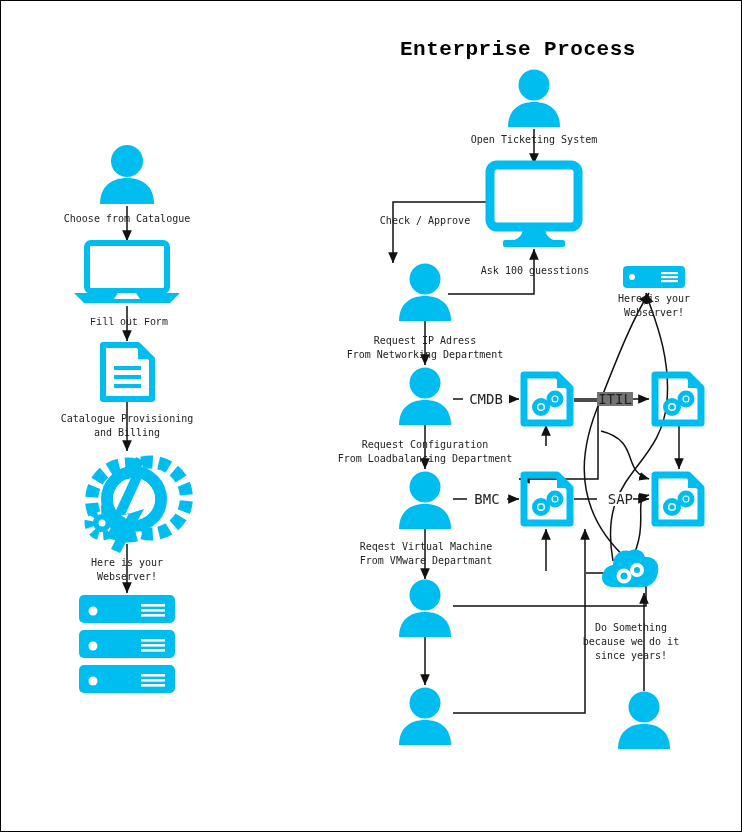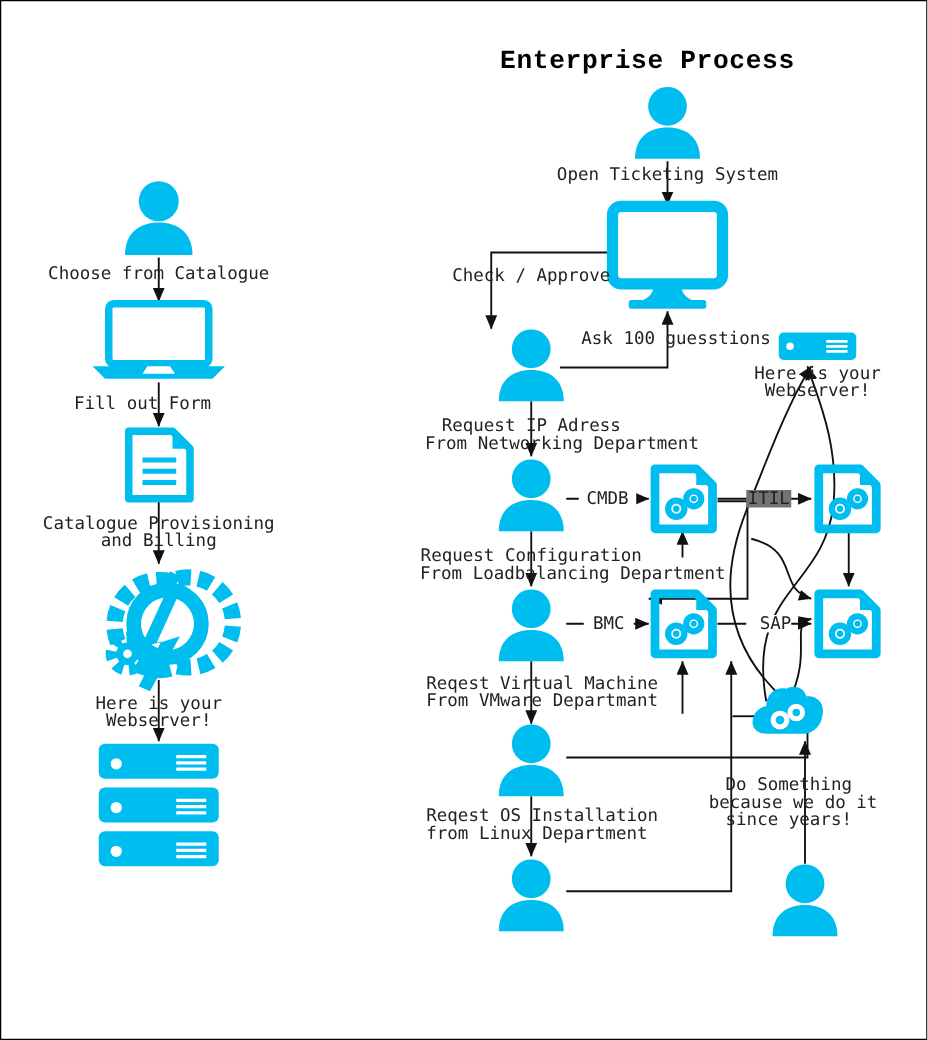--- a/index.html
+++ b/index.html
@@ -1,19 +1,19 @@
 <!DOCTYPE html>
 <html><head>
 <meta charset="utf-8">
 <style>
   html,body{margin:0;padding:0;background:#fff;}
   body{width:742px;height:832px;font-family:"DejaVu Sans Mono","Liberation Mono",monospace;}
   #canvas{position:relative;width:742px;height:832px;box-sizing:border-box;border:1px solid #000;background:#fff;overflow:hidden;}
   .title{position:absolute;font-weight:bold;font-size:21px;color:#000;letter-spacing:.5px;white-space:nowrap;font-family:Liberation Mono, monospace;text-align:right;}
-  .lbl{position:absolute;font-size:14px;color:#222;text-align:center;line-height:14px;white-space:pre;font-family:"DejaVu Sans Mono","Liberation Mono",monospace;}
+  .lbl{position:absolute;font-size:10px;color:#222;text-align:center;line-height:14px;white-space:pre;font-family:"DejaVu Sans Mono","Liberation Mono",monospace;}
   .lbl.small{font-size:14px;}
   .icon{position:absolute;}
   svg{display:block;overflow:visible;}
   #wires{position:absolute;left:0;top:0;width:742px;height:832px;pointer-events:none;}
 </style>
 </head>
 <body>
 
 <div id="canvas">
 
@@ -131,21 +131,21 @@
           <rect x="62" y="49" width="24" height="2.6"></rect>
           <rect x="62" y="54" width="24" height="2.6"></rect>
         <rect x="62" y="79" width="24" height="2.6"></rect>
           <rect x="62" y="84" width="24" height="2.6"></rect>
           <rect x="62" y="89" width="24" height="2.6"></rect>
       </g>
     </svg>
   </div>
 
   <div class="lbl" style="left:26px;top:211px;width:200px;">Choose from Catalogue</div>
-  <div class="lbl" style="left:33px;top:315px;width:160px;">Fill out Form</div>
+  <div class="lbl" style="left:48px;top:315px;width:160px;font-family:Liberation Mono, monospace;">Fill out Form</div>
   <div class="lbl" style="left:16px;top:411px;width:220px;">Catalogue Provisioning
 and Billing</div>
   <div class="lbl" style="left:46px;top:555px;width:160px;">Here is your
 Webserver!</div>
 
   <div class="icon" style="left:505px;top:68px;">
     <svg width="56" height="60" viewBox="0 0 56 60">
         <circle cx="28" cy="16" r="15.5" fill="#00BDF0"></circle>
         <path d="M2,58 C2,41 13,33 28,33 C43,33 54,41 54,58 Z" fill="#00BDF0"></path>
       </svg>
@@ -279,22 +279,20 @@
 
   <div class="lbl" style="left:433px;top:132px;width:200px;">Open Ticketing System</div>
   <div class="lbl" style="left:354px;top:213px;width:140px;">Check / Approve</div>
   <div class="lbl" style="left:464px;top:263px;width:140px;">Ask 100 guesstions</div>
   <div class="lbl" style="left:339px;top:333px;width:170px;">Request IP Adress
 From Networking Department</div>
   <div class="lbl" style="left:335px;top:437px;width:178px;">Request Configuration
 From Loadbalancing Department</div>
   <div class="lbl" style="left:340px;top:539px;width:170px;">Reqest Virtual Machine
 From VMware Departmant</div>
-  <div class="lbl" style="left:340px;top:645px;width:170px;">Reqest OS Installation
-from Linux Department</div>
   <div class="lbl" style="left:566px;top:620px;width:128px;">Do Something
 because we do it
 since years!</div>
   <div class="lbl" style="left:594px;top:291px;width:118px;">Here is your
 Webserver!</div>
   <div class="lbl small" style="left:462px;top:391px;width:46px;background:#fff;">CMDB</div>
   <div class="lbl small" style="left:466px;top:491px;width:40px;background:#fff;">BMC</div>
   <div class="lbl small" style="left:596px;top:391px;width:36px;background:#737373;">ITIL</div>
   <div class="lbl small" style="left:596px;top:491px;width:36px;background:#fff;text-align:right;">SAP</div>
 

